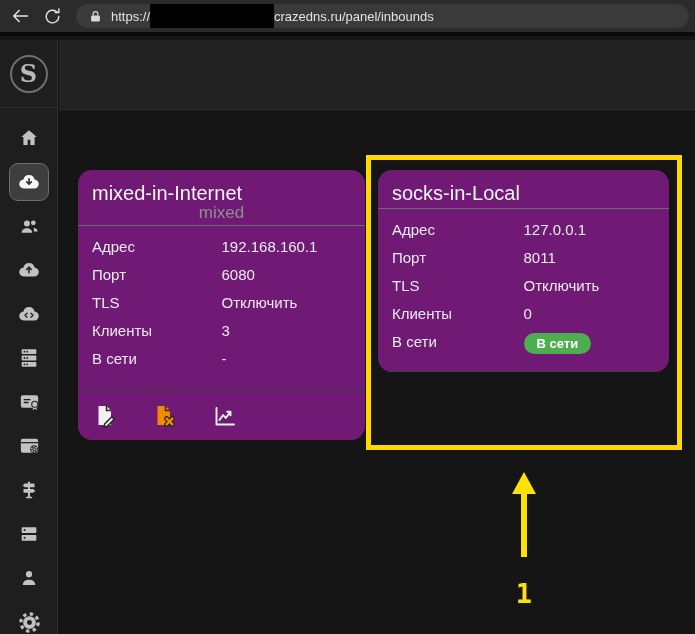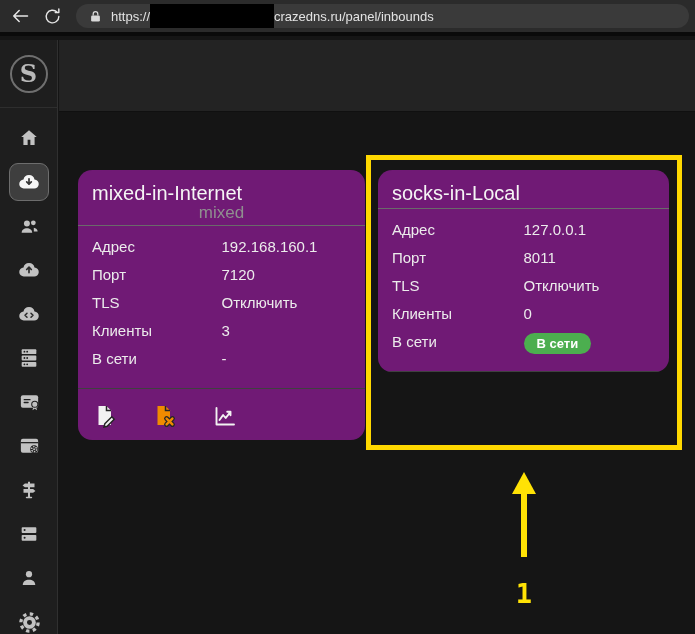--- a/index.html
+++ b/index.html
@@ -258,21 +258,21 @@
           <div class="card-proto">mixed</div>
         </div>
         <div class="head-divider"></div>
         <div class="card-body">
           <div class="row">
             <span class="lbl">Адрес</span>
             <span class="val">192.168.160.1</span>
           </div>
           <div class="row">
             <span class="lbl">Порт</span>
-            <span class="val">7120</span>
+            <span class="val">6080</span>
           </div>
           <div class="row">
             <span class="lbl">TLS</span>
             <span class="val">Отключить</span>
           </div>
           <div class="row">
             <span class="lbl">Клиенты</span>
             <span class="val">3</span>
           </div>
           <div class="row">

